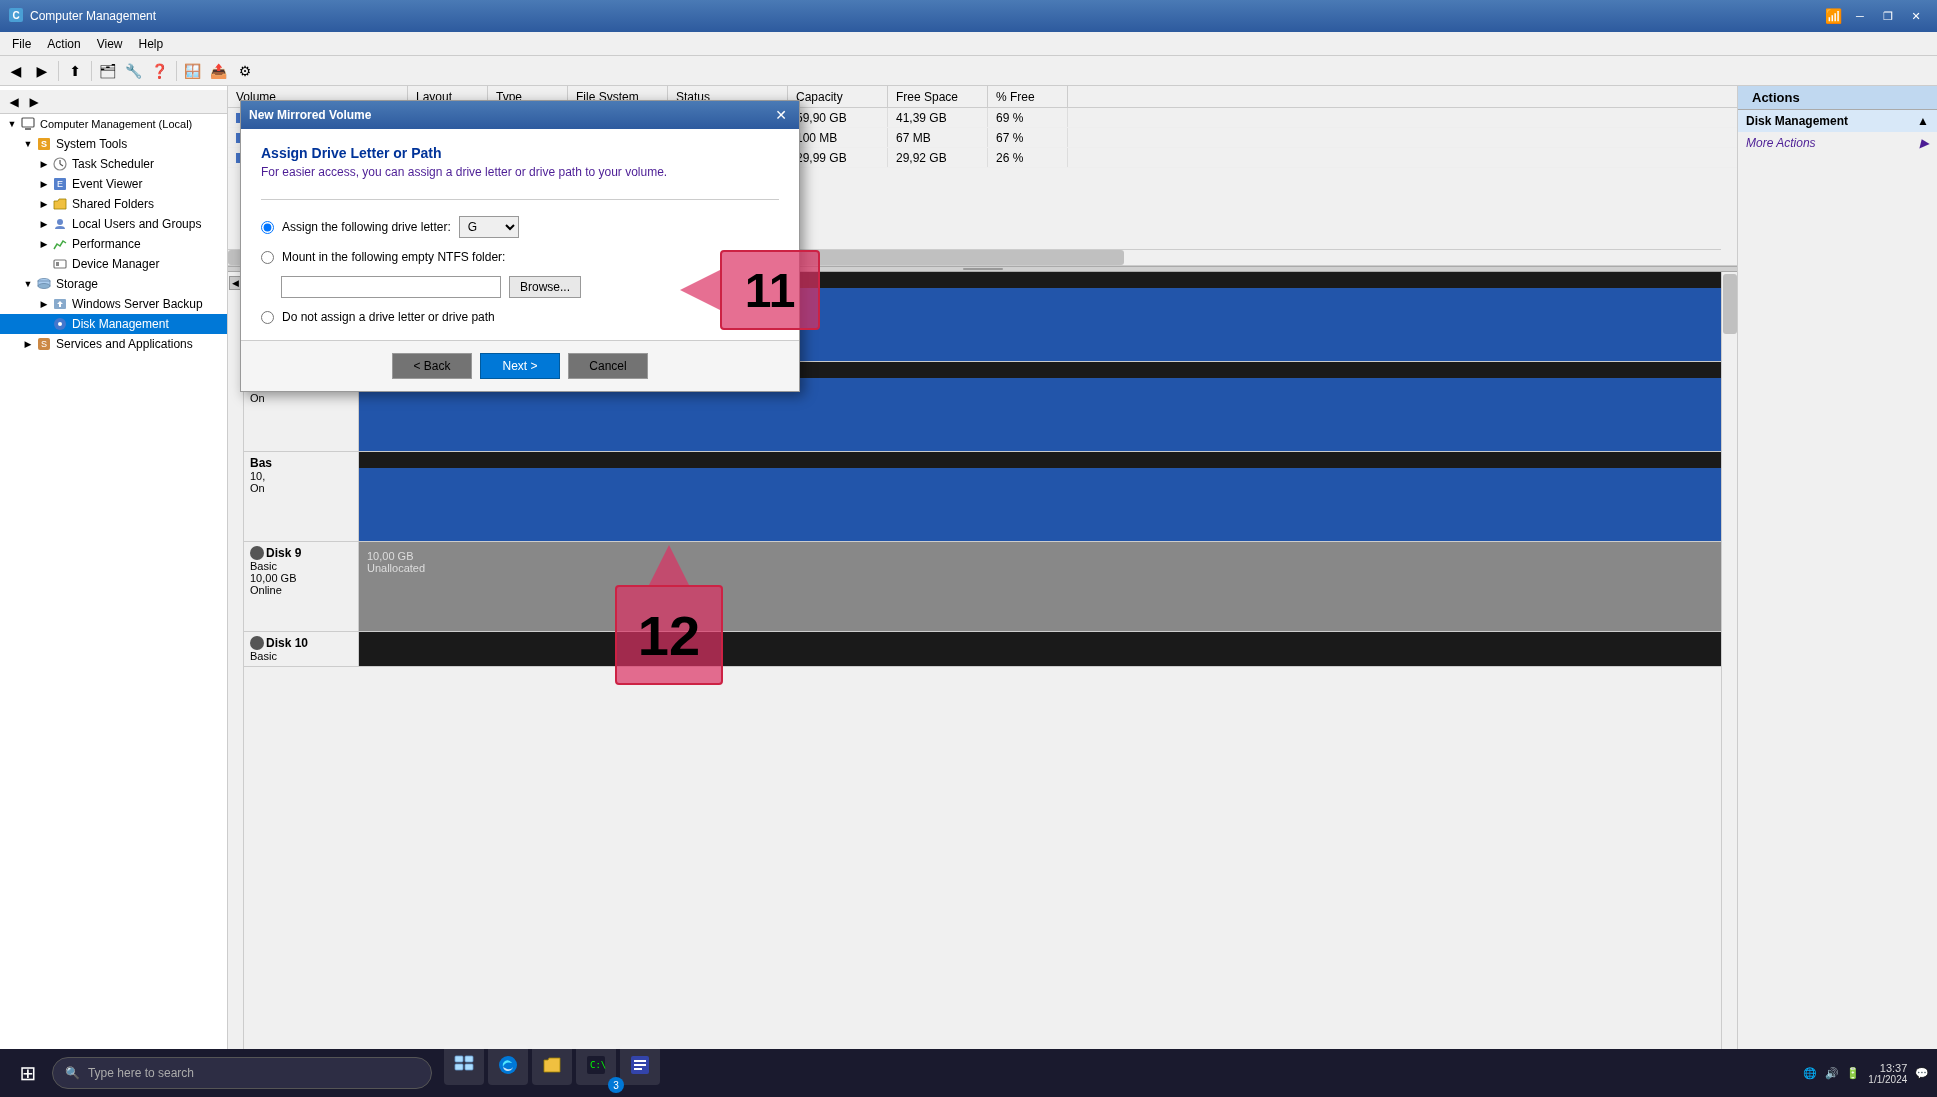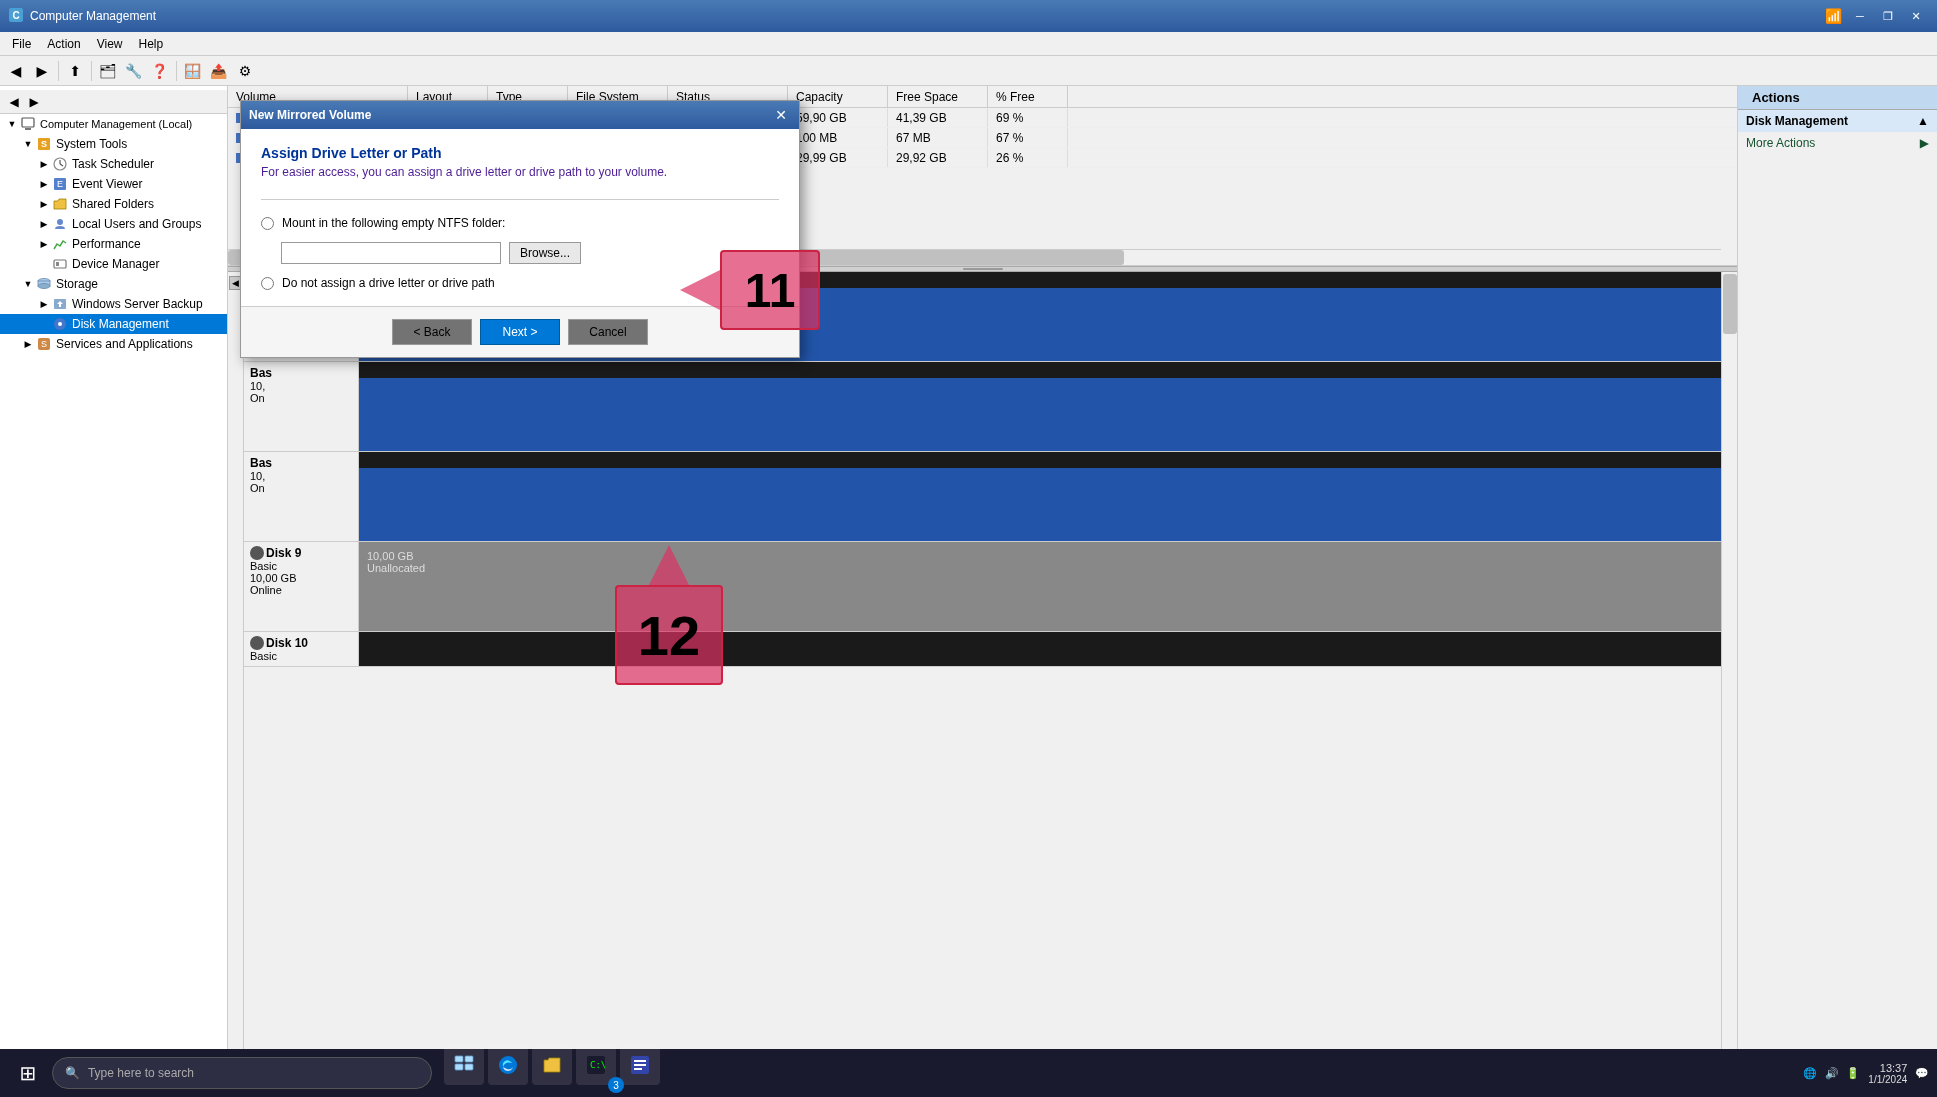--- a/index.html
+++ b/index.html
@@ -114,24 +114,25 @@
       font-weight: bold;
       font-size: 12px;
       display: flex;
       justify-content: space-between;
       align-items: center;
     }
     .actions-more {
       padding: 4px 8px;
       font-size: 12px;
       cursor: pointer;
-      color: #14532d;
+      color: #4c1d95;
       display: flex;
       justify-content: space-between;
       align-items: center;
+      font-style: italic;
     }
 
     
     .status-bar {
       height: 28px;
       background: #f0f0f0;
       border-top: 1px solid #ccc;
       display: flex;
       align-items: center;
       padding: 0 8px;
@@ -736,20 +737,29 @@
         <button class="dialog-close-btn">✕</button>
       </div>
 
       <div class="dialog-body">
         <div class="dialog-section-title">Assign Drive Letter or Path</div>
         <div class="dialog-section-desc">For easier access, you can assign a drive letter or drive path to your volume.</div>
         <div class="dialog-divider"></div>
 
         <div class="radio-group">
 
+          <div class="radio-row">
+            <input type="radio" name="drive-assignment" id="radio-letter" checked="" style="">
+            <label for="radio-letter" class="radio-label">Assign the following drive letter:</label>
+            <select class="drive-letter-select">
+              <option>G</option>
+              <option>H</option>
+              <option>I</option>
+            </select>
+          </div>
 
           <div class="radio-row">
             <input type="radio" name="drive-assignment" id="radio-ntfs" style="">
             <label for="radio-ntfs" class="radio-label">Mount in the following empty NTFS folder:</label>
           </div>
           <div style="display:flex; align-items:center; gap:8px; padding-left:20px;">
             <input type="text" class="folder-input" placeholder="" style="">
             <button class="browse-btn">Browse...</button>
           </div>
 

